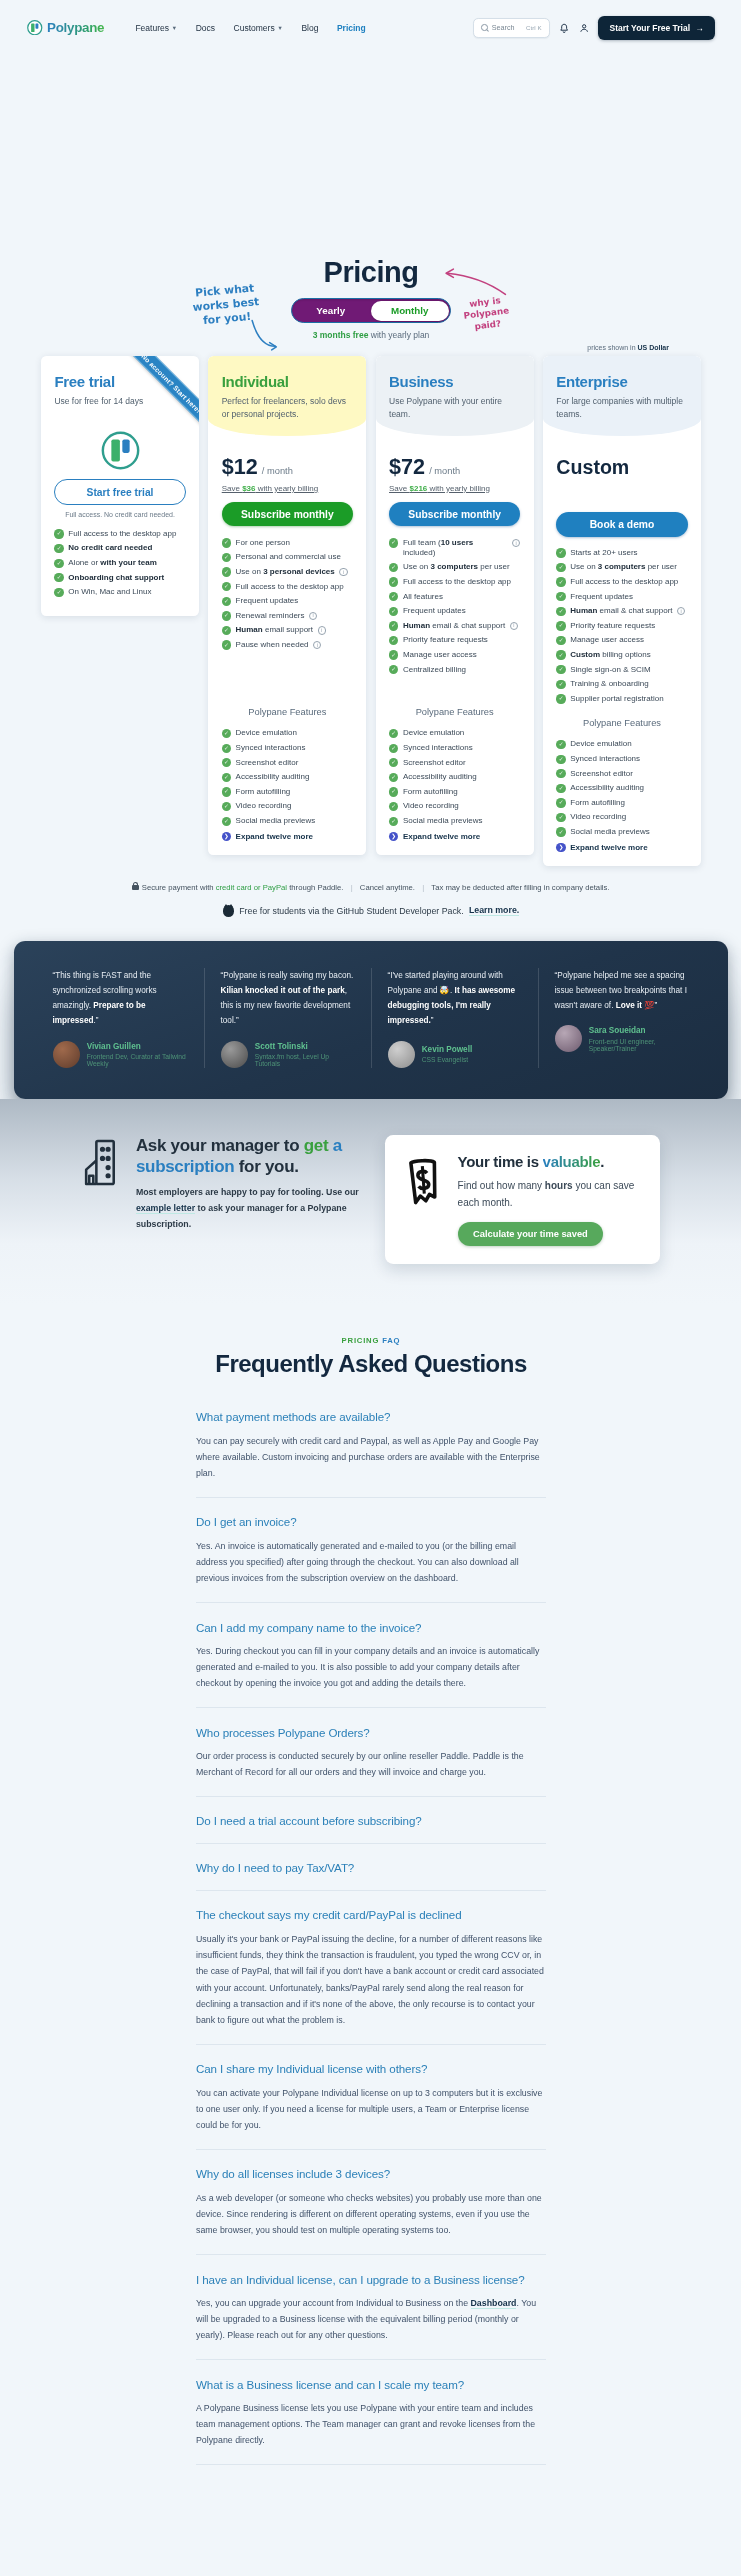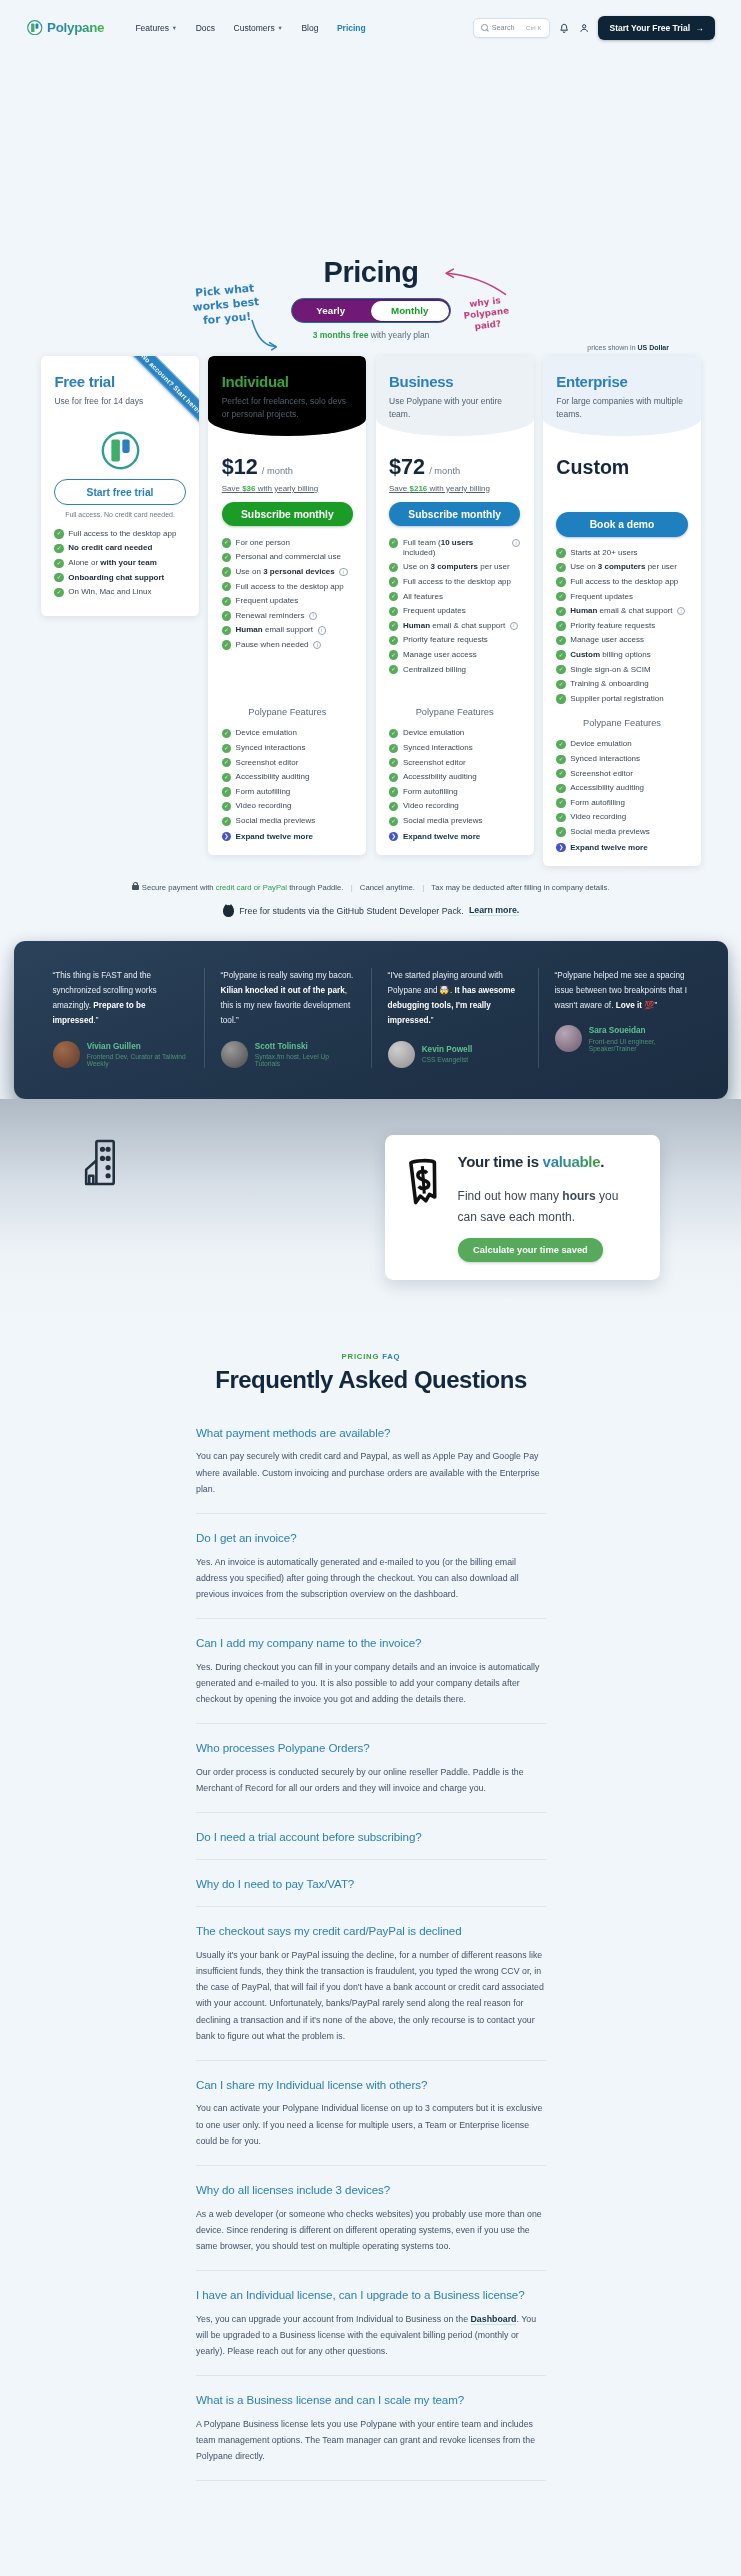--- a/index.html
+++ b/index.html
@@ -48,21 +48,21 @@
   .toggle-note b { color:#2f9e44; }
 
   
   .plans-outer { width:660px; margin:4.1px auto 0; }
   .currency-note { text-align:right; font-size:7px; color:#5a6b7c; padding-right:32px; margin-bottom:4.1px; }
   .currency-note b { color:#16324a; }
   .plans-grid { display:grid; grid-template-columns:repeat(4,1fr); gap:9.3px; align-items:start; }
   .plan { background:#fff; border-radius:5.2px; box-shadow:0 1.5px 7.2px rgba(16,42,67,.1); position:relative; overflow:hidden; }
   .plan-head { padding:17.5px 13.4px 5.2px; }
   .plan.tinted .plan-head { padding:17.5px 13.4px 15.5px; border-radius:5.2px 5.2px 50% 50% / 5.2px 5.2px 17.5px 17.5px; }
-  .plan.individual .plan-head { background:#000000; }
+  .plan.individual .plan-head { background:#fef9c3; }
   .plan.business .plan-head { background:#ecf1f5; }
   .plan.enterprise .plan-head { background:#eaf1f8; }
   .plan-title { font-size:15px; font-weight:bold; letter-spacing:-0.3px; }
   .plan.trial .plan-title, .plan.business .plan-title, .plan.enterprise .plan-title { color:#2a7fc0; }
   .plan.individual .plan-title { color:#3aa03f; }
   .plan-tagline { margin-top:5.2px; font-size:8.5px; color:#51606e; line-height:1.5; }
   .plan-body { padding:4.1px 13.4px 14.4px; }
   .price-row { margin-top:13.4px; display:flex; align-items:baseline; gap:4.1px; }
   .price { font-size:21.6px; font-weight:bold; color:#13283f; }
   .per { font-size:9.3px; color:#6b7a88; }
@@ -129,21 +129,21 @@
   .manager-title { font-size:17px; font-weight:bold; color:#22303d; line-height:1.25; letter-spacing:-0.3px; }
   .manager-title .g { color:#3aa03f; }
   .manager-title .b { color:#2a7fc0; }
   .manager-text { margin-top:8.2px; font-size:8.8px; line-height:1.8; color:#2c3a47; font-weight:bold; }
   .manager-text .ilink { font-weight:bold; }
   .time-card { flex:1; background:#fff; border-radius:8.2px; box-shadow:0 5.2px 15.5px rgba(16,42,67,.15);
     padding:18.5px 20.6px; display:flex; gap:15.5px; align-items:flex-start; }
   .receipt-icon { flex:none; color:#111; margin-top:5.2px; }
   .time-title { font-size:15px; font-weight:bold; color:#22303d; letter-spacing:-0.3px; }
   .time-title .grad { background:linear-gradient(90deg,#2a7fc0,#3aa03f); -webkit-background-clip:text; background-clip:text; color:transparent; }
-  .time-text { margin-top:16px; font-size:12px; color:#3c4a58; line-height:1.7; }
+  .time-text { margin-top:7px; font-size:10px; color:#3c4a58; line-height:1.7; }
   .time-btn { margin-top:11.3px; background:#57a95c; color:#fff; border:none; font-family:inherit; font-size:9.3px; font-weight:bold;
     border-radius:515px; padding:6.7px 15.5px; cursor:pointer; box-shadow:0 1px 3.1px rgba(40,100,50,.3); }
 
   
   .faq-section { padding-top:31px; }
   .faq-eyebrow { text-align:center; font-size:7.7px; font-weight:bold; letter-spacing:0.8px; }
   .faq-eyebrow .p1 { color:#3aa03f; } .faq-eyebrow .p2 { color:#2a7fc0; }
   .faq-title { text-align:center; font-size:24px; font-weight:bold; color:#13283f; letter-spacing:-0.5px; margin-top:5.2px; }
   .faq-list { width:350px; margin:14.4px auto 0; }
   .faq-item { padding:17.5px 0 15.5px; border-bottom:0.5px solid #dde6ee; }
@@ -581,20 +581,24 @@
           <path d="M26 44 L6 62 V90 H26"></path>
           <path d="M12 90 V74 H20 V90"></path>
           <circle cx="38" cy="22" r="2.6" fill="#22303d"></circle>
             <circle cx="49" cy="22" r="2.6" fill="#22303d"></circle>
           <circle cx="38" cy="40" r="2.6" fill="#22303d"></circle>
             <circle cx="49" cy="40" r="2.6" fill="#22303d"></circle>
           <circle cx="49" cy="58" r="2.6" fill="#22303d"></circle>
           <circle cx="49" cy="74" r="2.6" fill="#22303d"></circle>
         </svg>
       </span>
+      <div>
+        <h2 class="manager-title"><span>Ask your manager to </span><span class="g">get</span><span class="b"> a subscription</span><span> for you.</span></h2>
+        <p class="manager-text" id="manager-text">Most employers are happy to pay for tooling. Use our <a class="ilink">example letter</a> to ask your manager for a Polypane subscription.</p>
+      </div>
     </div>
     <div class="time-card">
       <span class="receipt-icon">
         <svg width="37" height="49" viewBox="0 0 72 96" fill="none" stroke="#111" stroke-width="7" stroke-linejoin="round">
           <path d="M14 8 C 20 4, 52 4, 60 10 L 56 78 L 46 72 L 38 84 L 28 74 L 18 86 Z" transform="rotate(-4 36 48)"></path>
           <path d="M44 30 C 40 24, 26 25, 26 34 C 26 44, 46 42, 46 52 C 46 61, 31 62, 26 55" transform="rotate(-4 36 48)"></path>
           <path d="M36 16 V 70" transform="rotate(-4 36 48)" stroke-width="6"></path>
         </svg>
       </span>
       <div>

